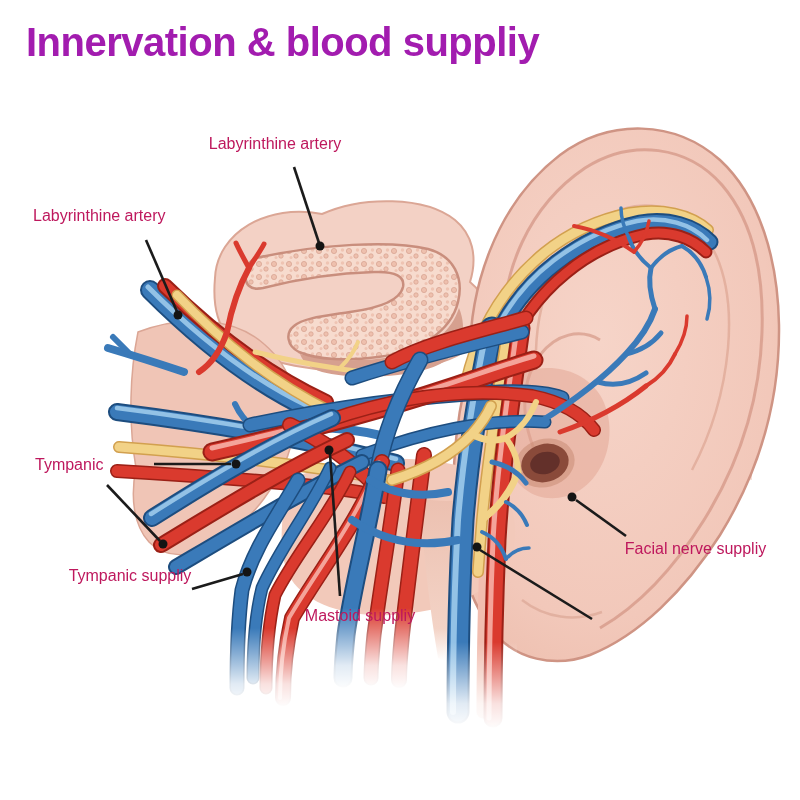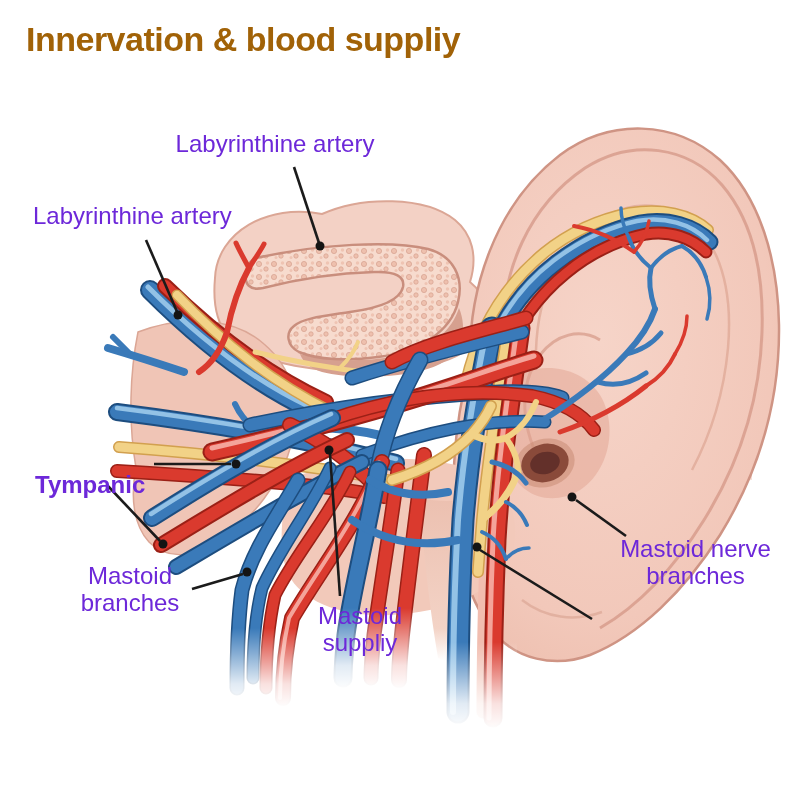--- a/index.html
+++ b/index.html
@@ -1,21 +1,21 @@
 <!DOCTYPE html>
 <html><head>
 <meta charset="utf-8">
 <style>
   html,body{margin:0;padding:0;background:#fff;}
   .stage{position:relative;width:800px;height:800px;background:#fff;overflow:hidden;
          font-family:"Liberation Sans",sans-serif;}
   .illustration{position:absolute;left:0;top:0;}
-  .title{position:absolute;left:26px;top:20px;font-size:34px;font-weight:700;
-         color:#a16207;letter-spacing:-0.5px;white-space:nowrap;}
-  .label{position:absolute;font-size:24px;line-height:27px;color:#6d28d9;}
+  .title{position:absolute;left:26px;top:20px;font-size:40px;font-weight:700;
+         color:#a21caf;letter-spacing:-0.5px;white-space:nowrap;}
+  .label{position:absolute;font-size:16px;line-height:27px;color:#be185d;}
   .center{text-align:center;}
   .nowrap{white-space:nowrap;}
   
   .v{fill:none;stroke-linecap:round;stroke-linejoin:round;}
   .ob{stroke:#1d4d7f}.b{stroke:#3a7ab9}.hb{stroke:#93c2e6}
   .or{stroke:#9b2016}.r{stroke:#da3a2e}.hr{stroke:#f4a49a}
   .oy{stroke:#d2a04f}.y{stroke:#f2d287}
   .pale{stroke:#f1bdaf}
   .lead{stroke:#1b1b1b;stroke-width:2.6;fill:none;}
   .dot{fill:#141414;}
@@ -304,22 +304,22 @@
     <circle class="dot" cx="572" cy="497" r="4.5"></circle>
   </g>
 </svg>
 
 <div class="title">Innervation &amp; blood suppliy</div>
 
 <div class="label nowrap center" style="left:155px;top:130px;width:240px;">Labyrinthine artery</div>
 
 <div class="label nowrap" style="left:33px;top:202px;">Labyrinthine artery</div>
 
-<div class="label nowrap" style="left:35px;top:471px;font-weight:bold;">Tympanic</div>
-
-<div class="label center" style="left:66px;top:562px;width:128px;">Mastoid branches</div>
+<div class="label nowrap" style="left:35px;top:451px;">Tympanic</div>
+
+<div class="label center" style="left:66px;top:562px;width:128px;">Tympanic suppliy</div>
 
 <div class="label center" style="left:300px;top:602px;width:120px;">Mastoid suppliy</div>
 
 
-<div class="label center" style="left:618px;top:535px;width:155px;">Mastoid nerve branches</div>
+<div class="label center" style="left:618px;top:535px;width:155px;">Facial nerve suppliy</div>
 
 </div>
 
 </body></html>

